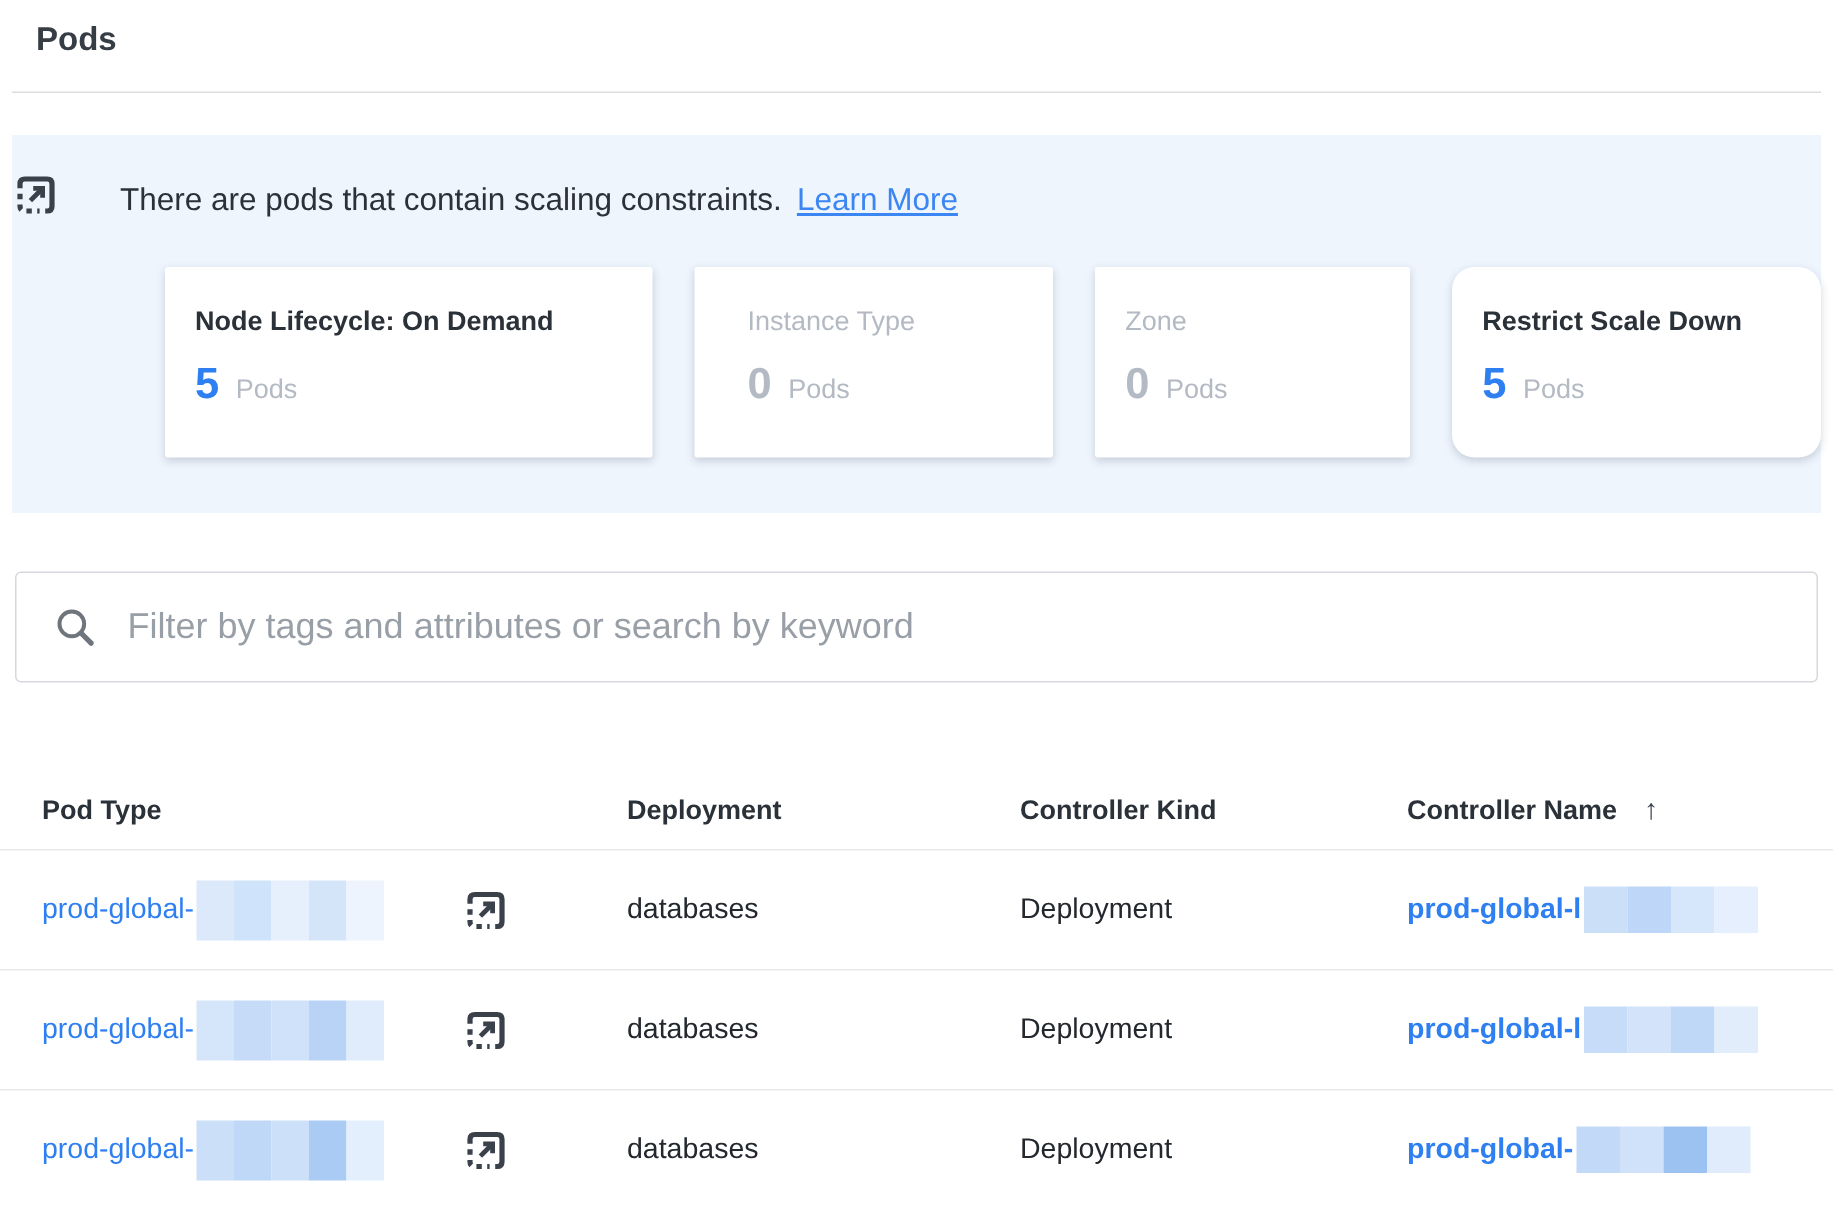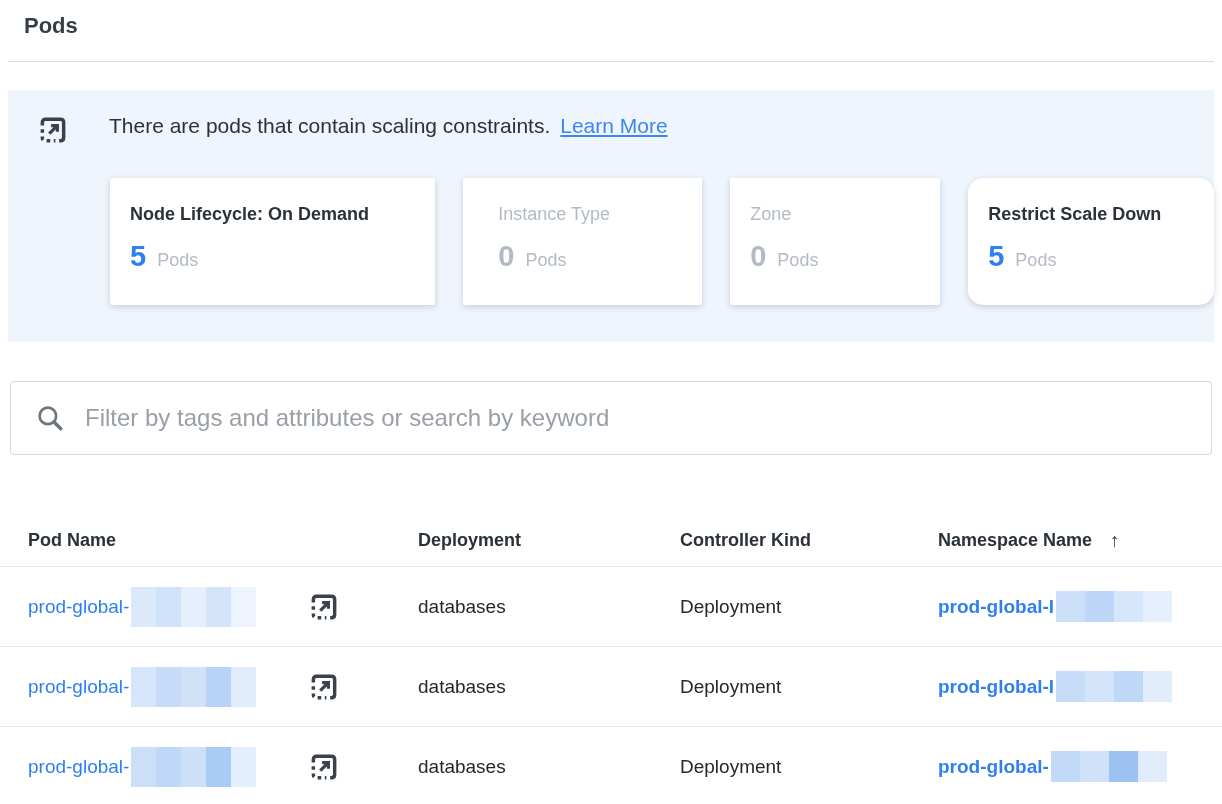--- a/index.html
+++ b/index.html
@@ -19,22 +19,21 @@
   }
   .top-divider { height: 1px; background: #dcdddf; margin: 21px 8px 0 8px; }
 
   
   .banner {
     margin: 28px 8px 0 8px;
     background: #eef5fd;
     padding: 24px 0 37px 0;
   }
   .banner-head {
-    display: flex; align-items: flex-start;
-    padding-left: 29px;
+    display: flex; align-items: flex-end;
   }
   .banner-head .icon-wrap { width: 32px; height: 32px; flex: 0 0 auto; }
   .banner-text {
     margin-left: 40px;
     font-size: 21px; color: #2b3138;
   }
   .learn-more {
     color: #3b86f2; text-decoration: underline; cursor: pointer;
     margin-left: 10px;
   }
@@ -185,25 +184,25 @@
     <span class="icon-wrap">
       <svg viewBox="0 0 24 24">
           <use href="#search-glyph"></use>
         </svg>
     </span>
     <input class="search-input" type="text" placeholder="Filter by tags and attributes or search by keyword" style="">
   </div>
 
   <div class="table">
     <div class="thead">
-      <div class="col-pod">Pod Name</div>
+      <div class="col-pod">Pod Type</div>
       <div class="col-ns">Deployment</div>
       <div class="col-kind">Controller Kind</div>
       <div class="col-ctrl">
-        <span>Namespace Name</span>
+        <span>Controller Name</span>
         <span class="sort-arrow">↑</span>
       </div>
     </div>
 
     <div class="trow">
       <div class="cell-pod">
         <a class="pod-link">prod-global-</a>
         <span class="redaction pod-redaction">
             <span style="background: rgb(219, 233, 251);"></span>
             <span style="background: rgb(207, 227, 250);"></span>

